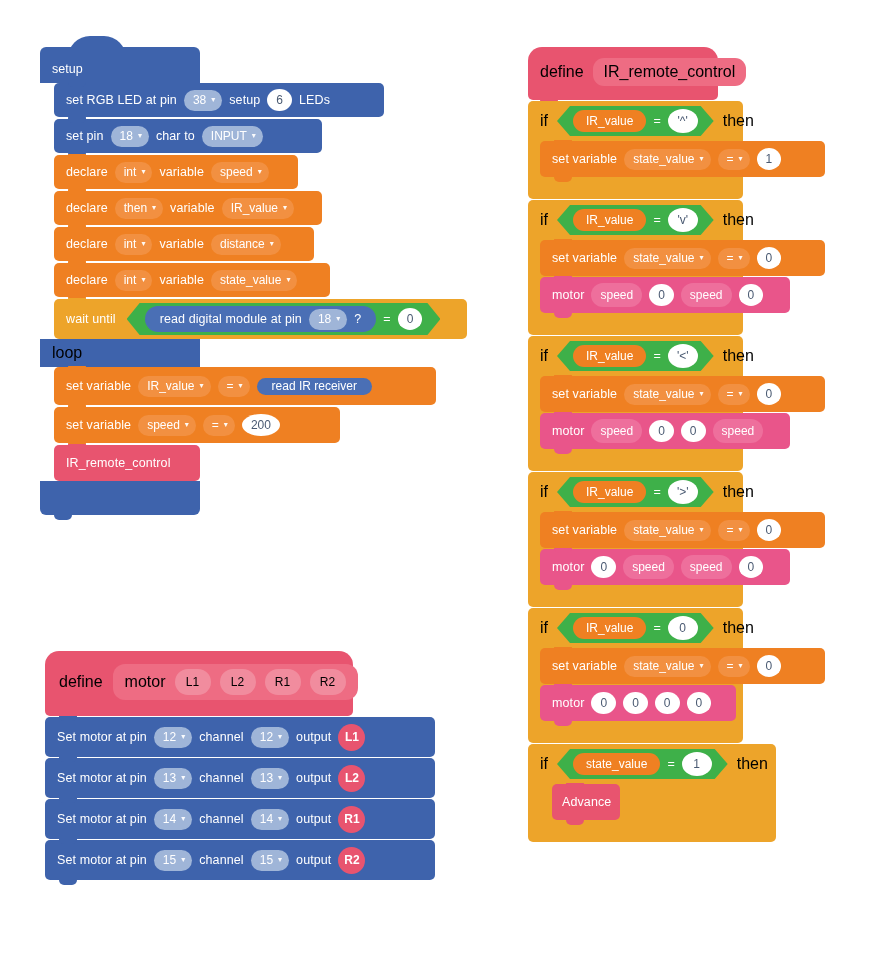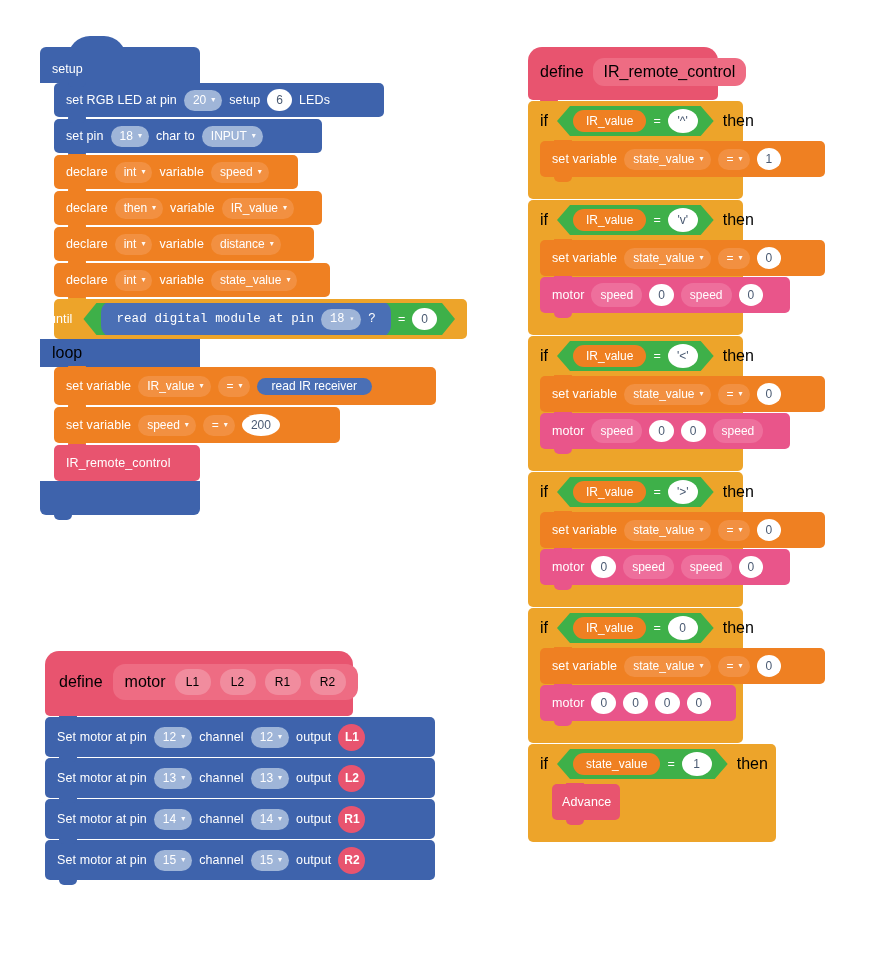--- a/index.html
+++ b/index.html
@@ -86,21 +86,21 @@
       <div class="chead" style="height:36px;align-items:flex-end;padding-bottom:7px;">
         <span class="lbl">setup</span>
       </div>
     </div>
 
     <div style="position:relative;margin-left:14px;width:146px;">
 
       <div class="row notch knob" style="background:var(--blue);width:330px;border-radius:5px;">
         <span class="lbl">set RGB LED at pin</span>
         <span class="slot on-blue drop">
-          <span>20</span>
+          <span>38</span>
           <span class="caret">▾</span>
         </span>
         <span class="lbl">setup</span>
         <span class="slot num round">6</span>
         <span class="lbl">LEDs</span>
       </div>
 
       <div class="row notch knob" style="background:var(--blue);width:268px;border-radius:5px;margin-top:2px;">
         <span class="lbl">set pin</span>
         <span class="slot on-blue drop">
@@ -159,24 +159,24 @@
           <span>int</span>
           <span class="caret">▾</span>
         </span>
         <span class="lbl">variable</span>
         <span class="slot on-orange drop">
           <span>state_value</span>
           <span class="caret">▾</span>
         </span>
       </div>
 
-      <div class="row notch knob" style="background:var(--amber);width:413px;border-radius:5px;margin-top:2px;height:40px;padding-left:12px;justify-content:flex-end;">
+      <div class="row notch knob" style="background:var(--amber);width:413px;border-radius:5px;margin-top:2px;height:40px;padding-left:12px;">
         <span class="lbl">wait until</span>
         <span class="hex wide" style="height:32px;padding:0 18px;margin-left:4px;">
-          <span class="rep blue" style="height:38px;font-family:Liberation Mono, monospace;">
+          <span class="rep blue" style="height:26px;">
             <span class="lbl">read digital module at pin</span>
             <span class="slot on-blue drop" style="margin-left:7px;">
               <span>18</span>
               <span class="caret">▾</span>
             </span>
             <span class="lbl" style="margin-left:7px;">?</span>
           </span>
           <span class="lbl">=</span>
           <span class="slot num round">0</span>
         </span>

